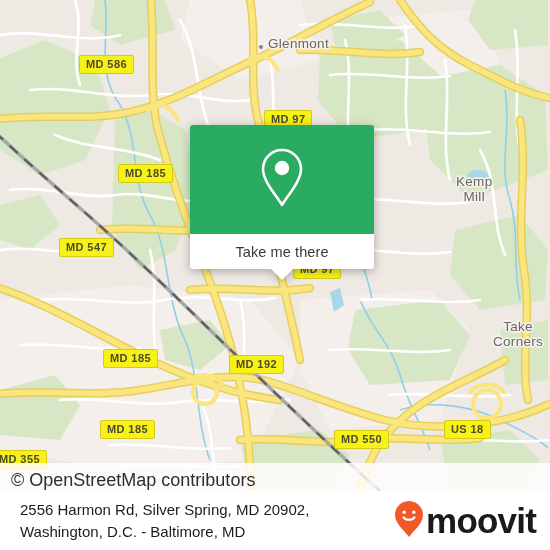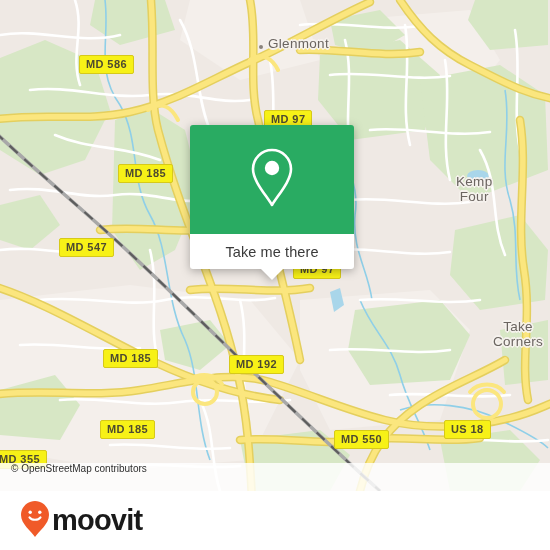--- a/index.html
+++ b/index.html
@@ -71,21 +71,21 @@
     white-space: nowrap;
     line-height: 1.15;
     box-sizing: border-box;
   }
 
   
   #popup {
     position: absolute;
     left: 190px;
     top: 125px;
-    width: 164px;
+    width: 184px;
     filter: drop-shadow(0 2px 5px rgba(0,0,0,0.30));
   }
   #popup-green {
     background: #29ab62;
     height: 109px;
     border-radius: 3px 3px 0 0;
     display: flex;
     align-items: center;
     justify-content: center;
   }
@@ -113,25 +113,25 @@
 
   
   #attrib {
     position: absolute;
     left: 0;
     top: 463px;
     width: 550px;
     height: 28px;
     background: rgba(255,255,255,0.82);
     display: flex;
-    align-items: flex-start;
+    align-items: flex-end;
     padding-left: 11px;
     box-sizing: border-box;
     color: #2e2e2e;
-    font-size: 10px;
+    font-size: 18px;
   }
   #footer {
     position: absolute;
     left: 0;
     top: 491px;
     width: 550px;
     height: 59px;
     background: #ffffff;
     display: flex;
     align-items: center;
@@ -146,21 +146,21 @@
     max-width: 370px;
   }
   #footer-address div { white-space: nowrap; }
   #logo {
     display: flex;
     align-items: center;
     gap: 2px;
   }
   #logo-word {
     color: #1a1a1a;
-    font-size: 29px;
+    font-size: 35px;
     font-weight: bold;
     letter-spacing: -0.8px;
     line-height: 1;
   }
 </style>
 </head>
 <body>
 
 <div id="app">
 
@@ -291,21 +291,21 @@
       </g>
     </svg>
 
     <div class="place-label" style="left:268px; top:36px;">
       <span>Glenmont</span>
     </div>
     <div class="place-dot" style="left:259px; top:45px;"></div>
 
     <div class="place-label two-line" style="left:456px; top:174px;">
       <div>Kemp</div>
-      <div>Four</div>
+      <div>Mill</div>
     </div>
 
     <div class="place-label two-line" style="left:493px; top:319px;">
       <div>Take</div>
       <div>Corners</div>
     </div>
 
     <div class="shield" style="left:79px; top:55px;">MD 586</div>
     <div class="shield" style="left:264px; top:110px;">MD 97</div>
     <div class="shield" style="left:118px; top:164px;">MD 185</div>
@@ -332,20 +332,24 @@
       </div>
       <div id="popup-tail"></div>
     </div>
 
     <div id="attrib">
       <span>© OpenStreetMap contributors</span>
     </div>
   </div>
 
   <div id="footer">
+    <div id="footer-address">
+      <div>2556 Harmon Rd, Silver Spring, MD 20902,</div>
+      <div>Washington, D.C. - Baltimore, MD</div>
+    </div>
     <div id="logo">
       <span>
         <svg width="30" height="38" viewBox="0 0 30 38" aria-hidden="true">
           <path d="M15 1 C7.3 1 1 7.3 1 15 C1 24 11 31 15 37 C19 31 29 24 29 15 C29 7.3 22.7 1 15 1 Z" fill="#f05a28"></path>
           <circle cx="10.2" cy="12.3" r="1.7" fill="#ffffff"></circle>
           <circle cx="19.8" cy="12.3" r="1.7" fill="#ffffff"></circle>
           <path d="M9.5 17.4 C11.8 20.6 18.2 20.6 20.5 17.4" fill="none" stroke="#ffffff" stroke-width="2.1" stroke-linecap="round"></path>
         </svg>
       </span>
       <span id="logo-word">moovit</span>

